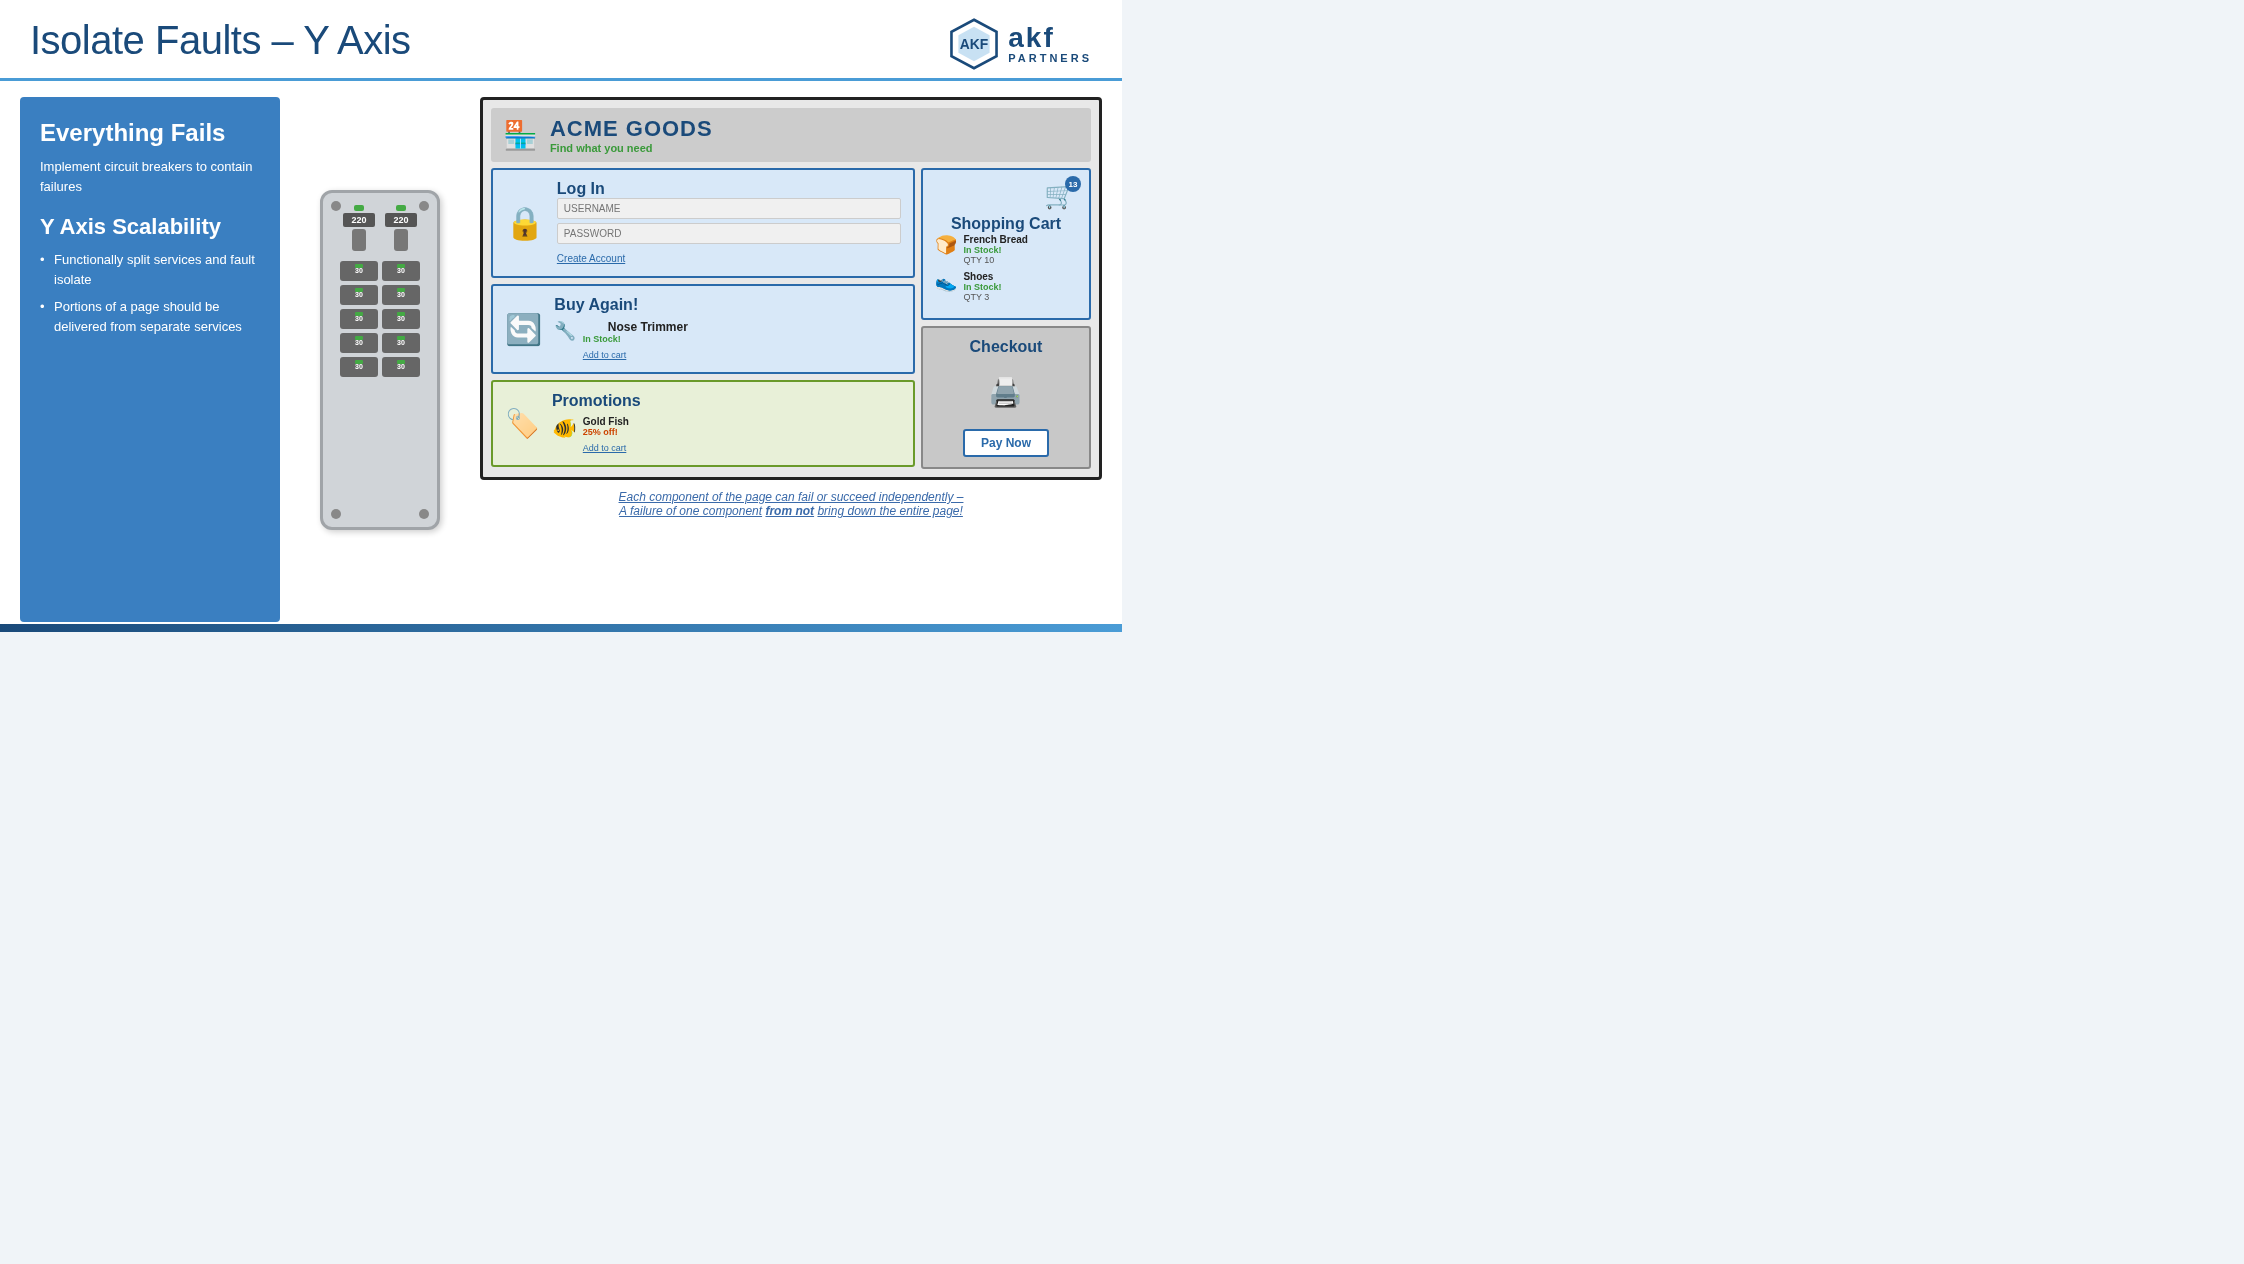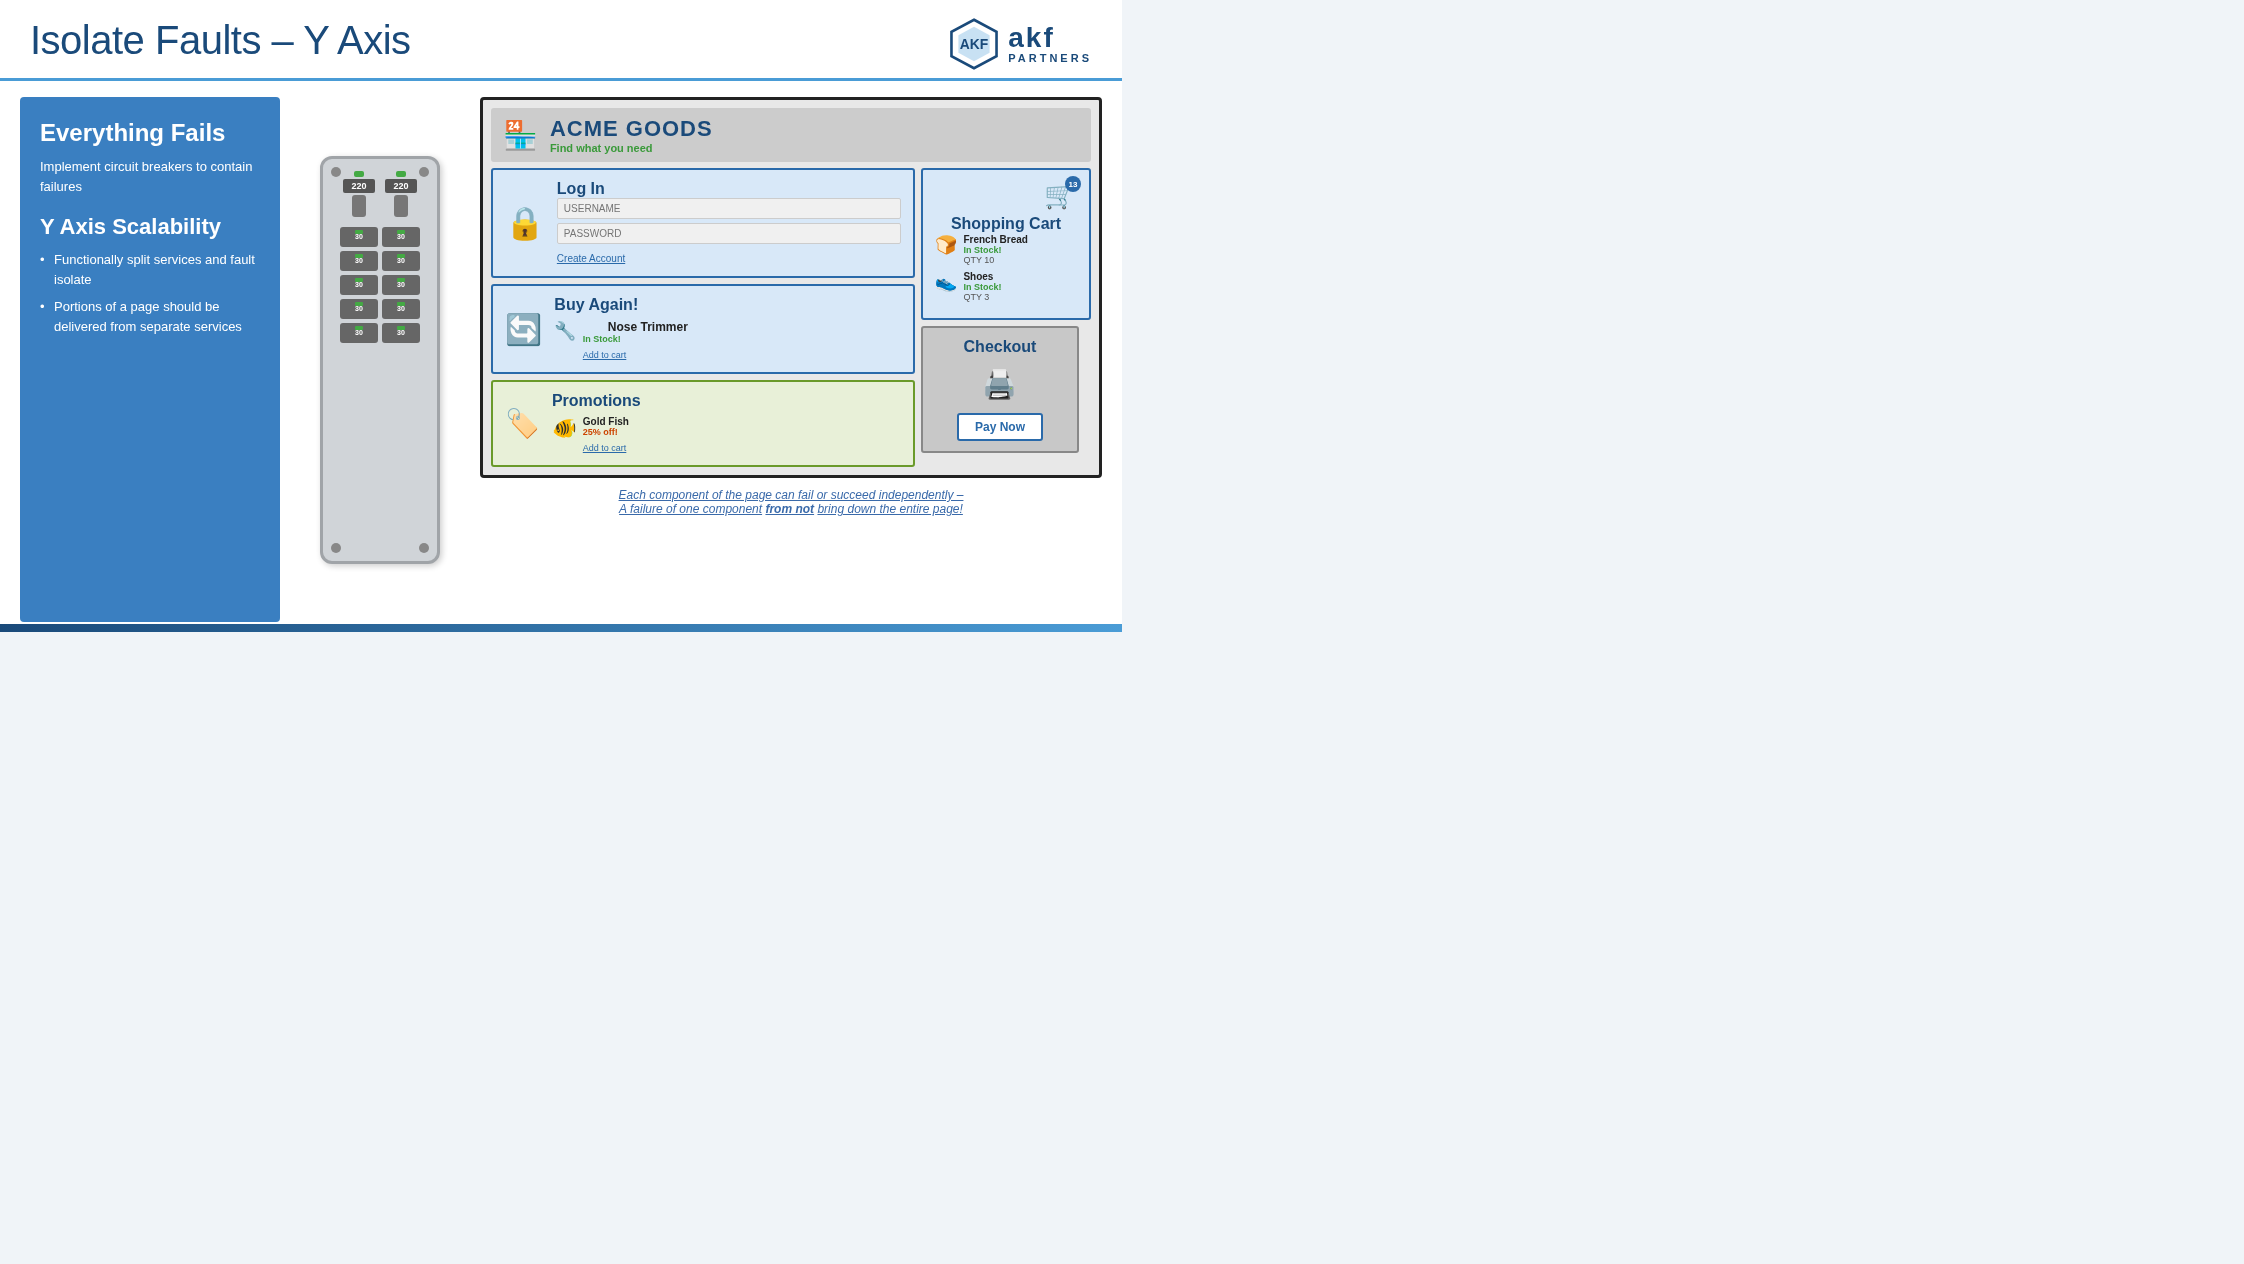--- a/index.html
+++ b/index.html
@@ -129,21 +129,21 @@
       width: 160px;
       flex-shrink: 0;
       display: flex;
       align-items: center;
       justify-content: center;
       position: relative;
     }
 
     .breaker-box {
       width: 120px;
-      height: 408px;
+      height: 340px;
       background: #d0d4d8;
       border-radius: 12px;
       border: 3px solid #a0a4a8;
       position: relative;
       display: flex;
       flex-direction: column;
       align-items: center;
       padding: 12px 8px 12px 8px;
       box-shadow: 2px 2px 6px rgba(0,0,0,0.2);
     }
@@ -528,30 +528,30 @@
       font-weight: 600;
     }
 
     .cart-item-info .qty {
       font-size: 9px;
       color: #555;
     }
 
     
     .checkout-box {
-      width: 158px;
+      width: 170px;
       background: #c8c8c8;
       border: 2px solid #888;
       border-radius: 3px;
       padding: 10px 12px;
       flex-shrink: 0;
       display: flex;
       flex-direction: column;
       align-items: center;
-      gap: 12px;
+      gap: 20px;
     }
 
     .checkout-title {
       font-size: 16px;
       font-weight: 600;
       color: #1a4a7a;
     }
 
     .register-icon {
       font-size: 28px;

